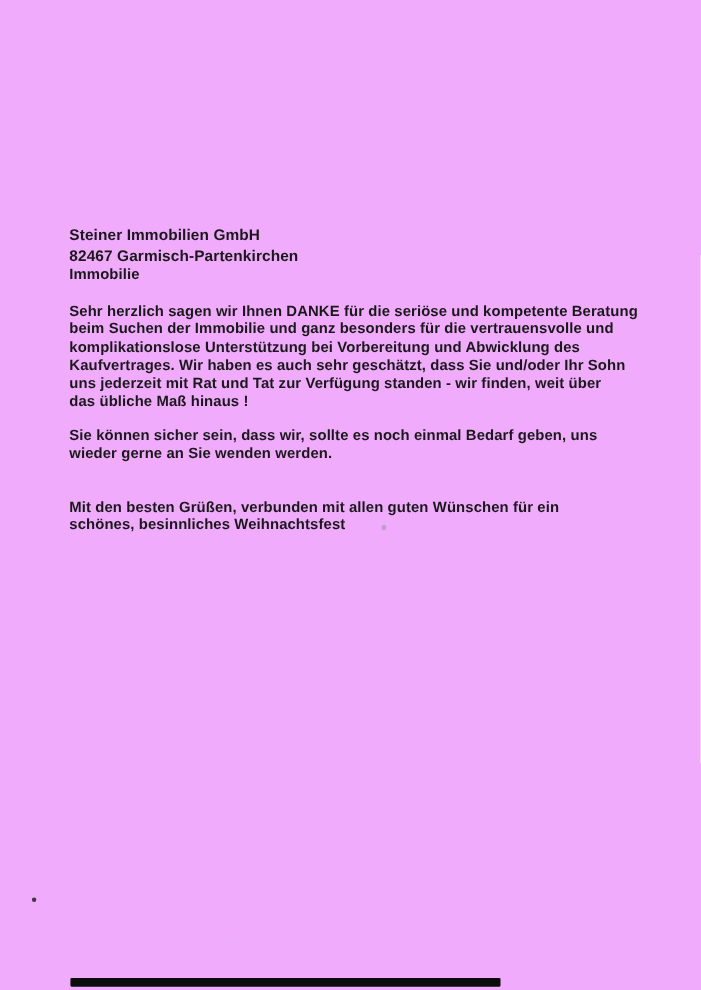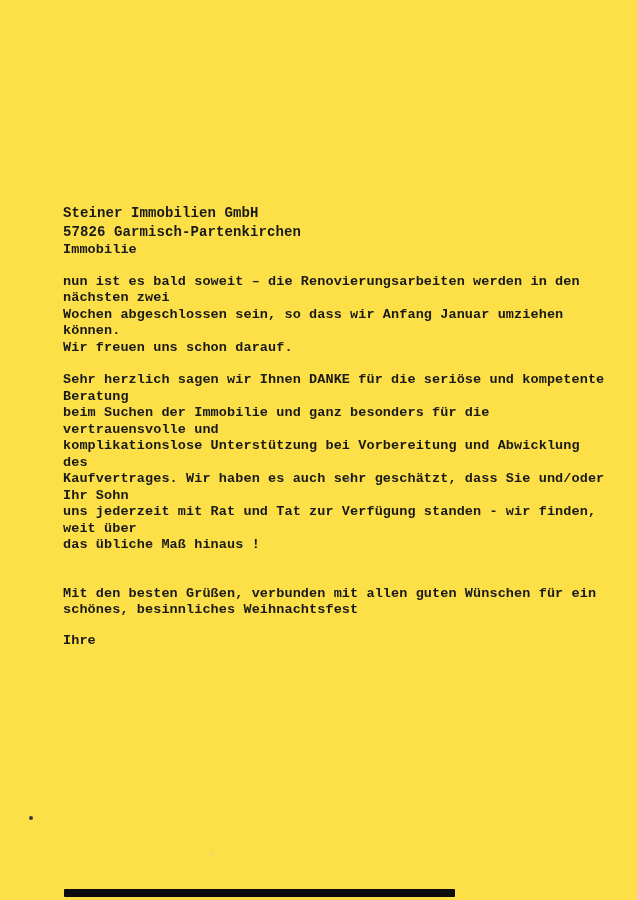--- a/index.html
+++ b/index.html
@@ -4,23 +4,23 @@
 <style>
   html, body {
     margin: 0;
     padding: 0;
     background: #ffffff;
   }
   .page {
     position: relative;
     width: 637px;
     height: 900px;
-    background: #fde047;
+    background: #f0abfc;
     overflow: hidden;
-    font-family: Liberation Mono, monospace;
+    font-family: Liberation Sans, sans-serif;
     color: #191919;
   }
   .letter-body {
     position: absolute;
     left: 63px;
     top: 204px;
     width: 545px;
     font-weight: 700;
     font-size: 13.5px;
     line-height: 16.5px;
@@ -64,42 +64,40 @@
 </style>
 </head>
 <body>
 
 <div class="page">
 
   <div class="letter-body">
 
     <div class="address">
       <div>Steiner Immobilien GmbH</div>
-      <div>57826 Garmisch-Partenkirchen</div>
+      <div>82467 Garmisch-Partenkirchen</div>
     </div>
 
     <div class="subject">Immobilie</div>
 
 
-    <p class="para-1">nun ist es bald soweit – die Renovierungsarbeiten werden in den nächsten zwei
-Wochen abgeschlossen sein, so dass wir Anfang Januar umziehen können.
-Wir freuen uns schon darauf.</p>
 
     <p class="para-2">Sehr herzlich sagen wir Ihnen DANKE für die seriöse und kompetente Beratung
 beim Suchen der Immobilie und ganz besonders für die vertrauensvolle und
 komplikationslose Unterstützung bei Vorbereitung und Abwicklung des
 Kaufvertrages. Wir haben es auch sehr geschätzt, dass Sie und/oder Ihr Sohn
 uns jederzeit mit Rat und Tat zur Verfügung standen - wir finden, weit über
 das übliche Maß hinaus !</p>
 
+    <p class="para-3">Sie können sicher sein, dass wir, sollte es noch einmal Bedarf geben, uns
+wieder gerne an Sie wenden werden.</p>
 
     <p class="para-4">Mit den besten Grüßen, verbunden mit allen guten Wünschen für ein
 schönes, besinnliches Weihnachtsfest</p>
 
-    <div class="closing">Ihre</div>
 
   </div>
 
   <div class="speck speck-1"></div>
   <div class="speck speck-2"></div>
   <div class="speck speck-3"></div>
 
   <div class="scan-bar"></div>
 
 </div>

